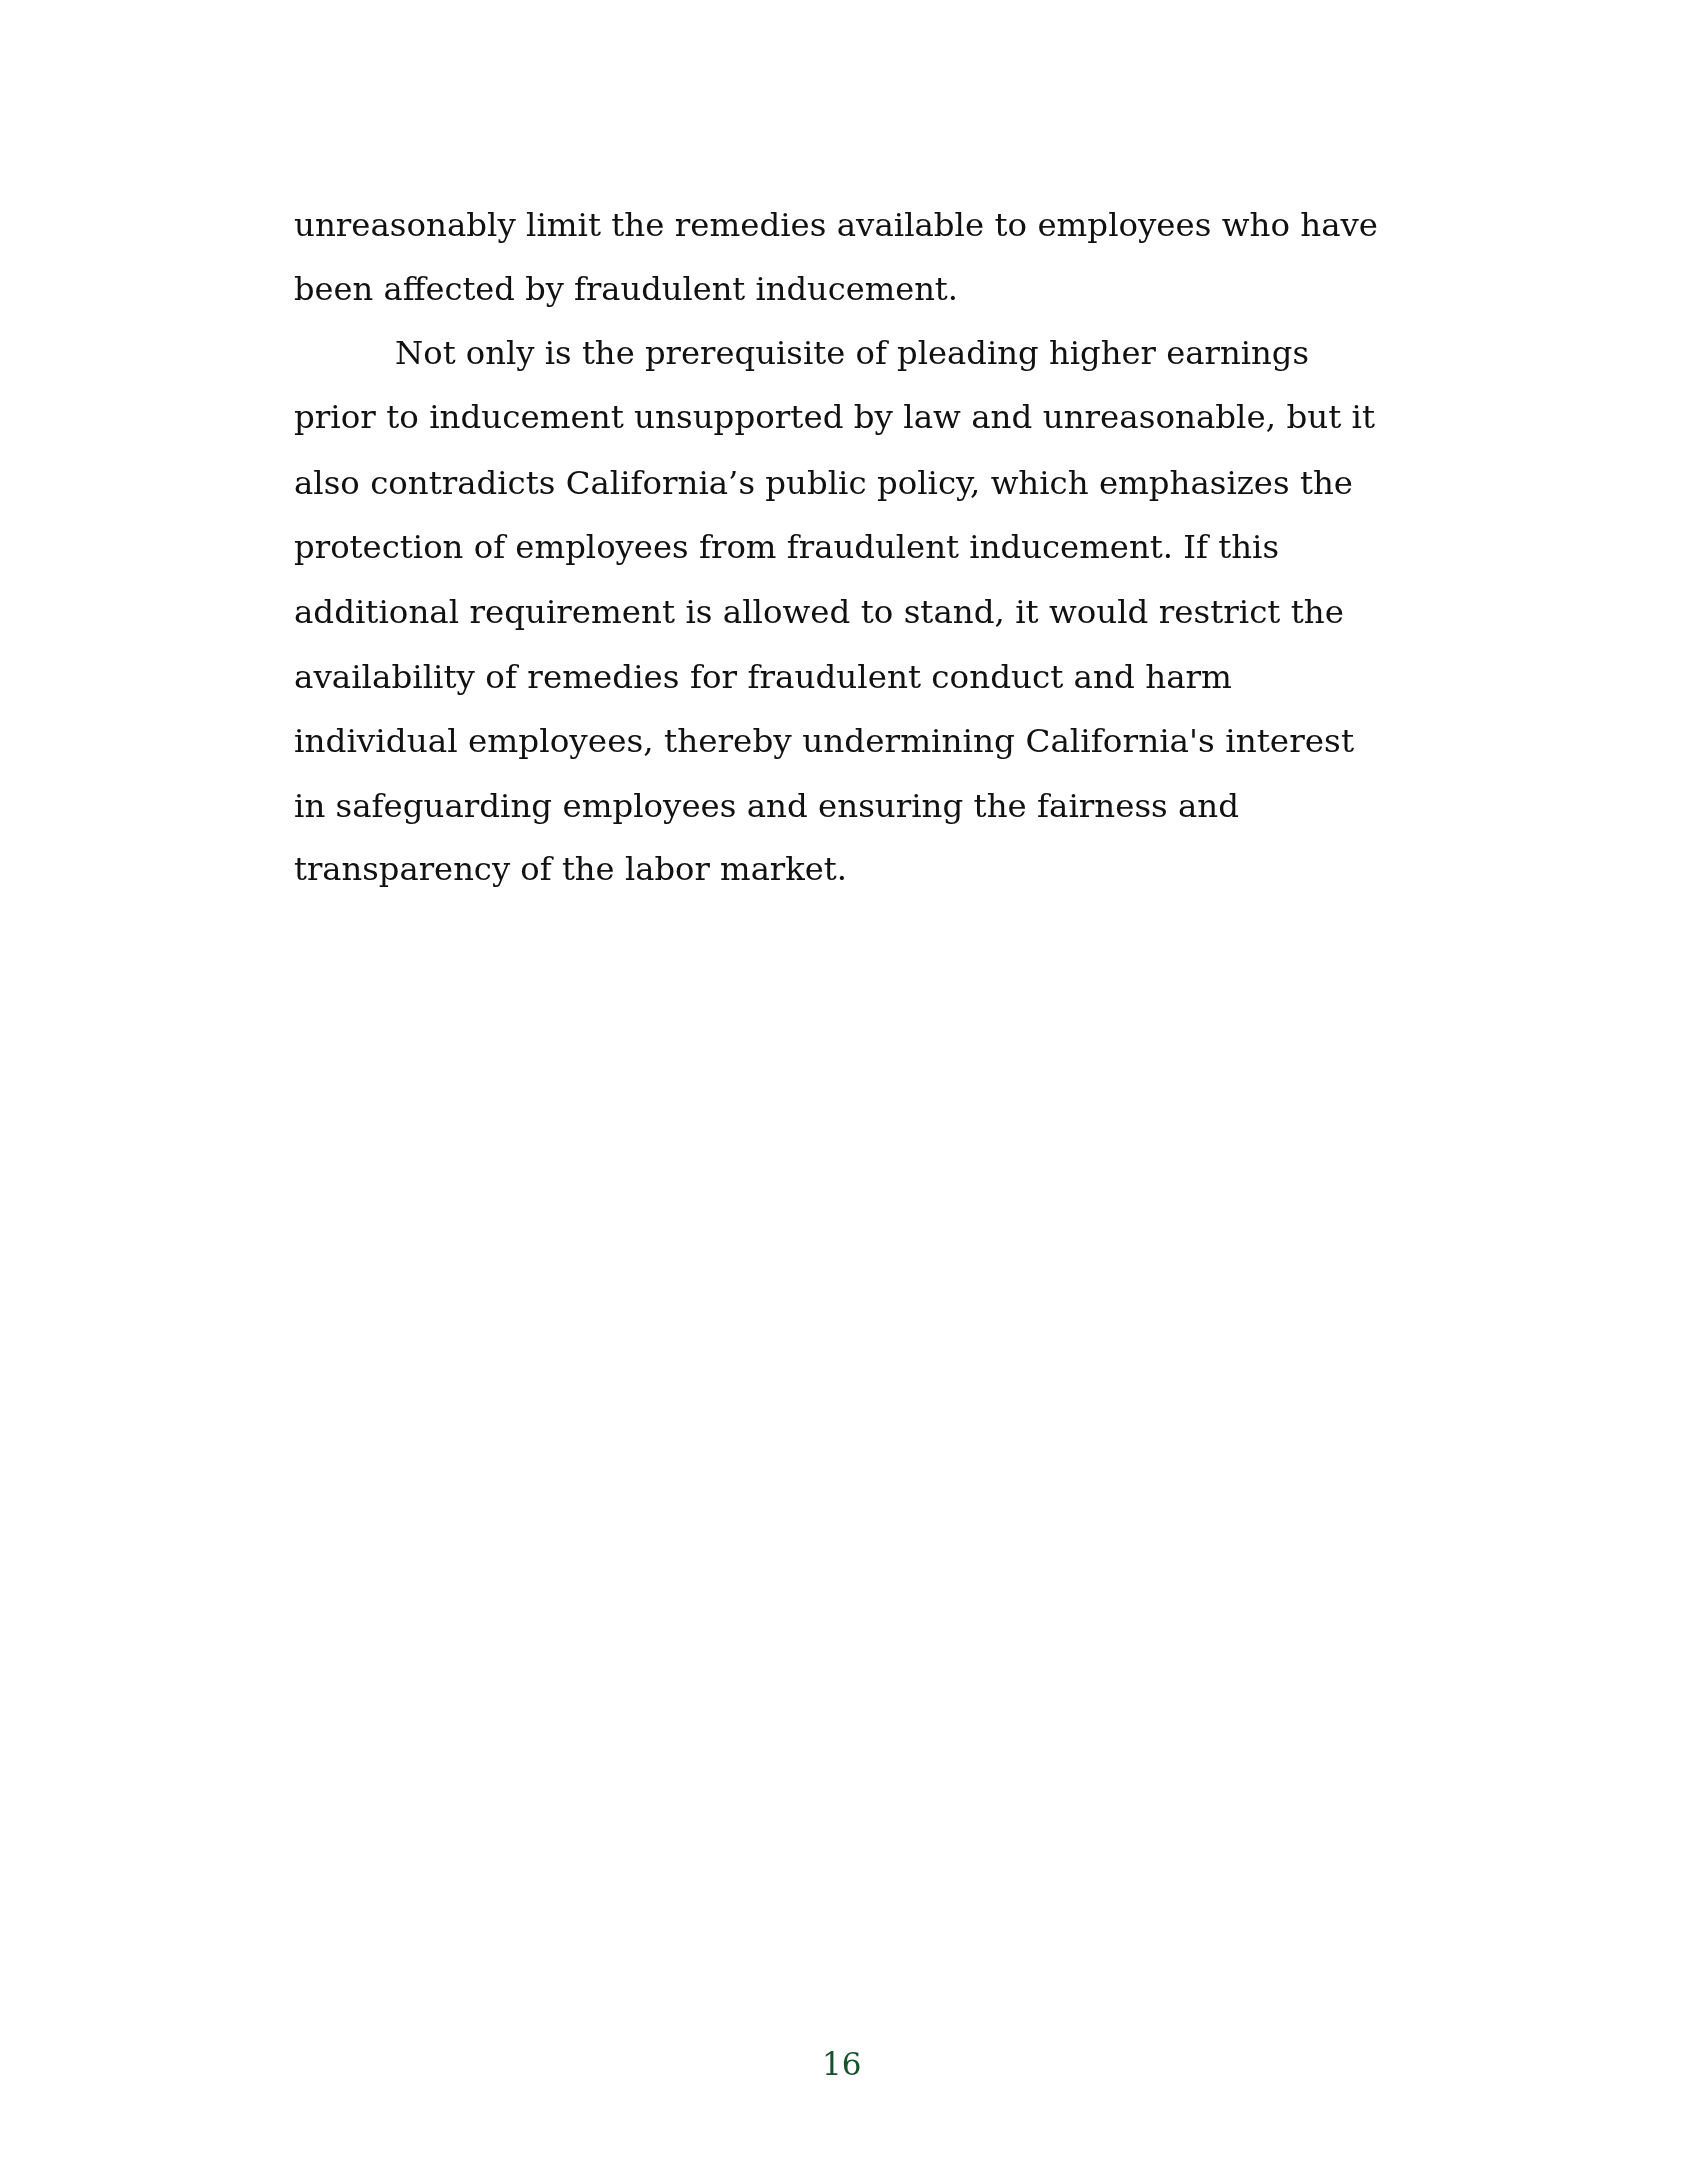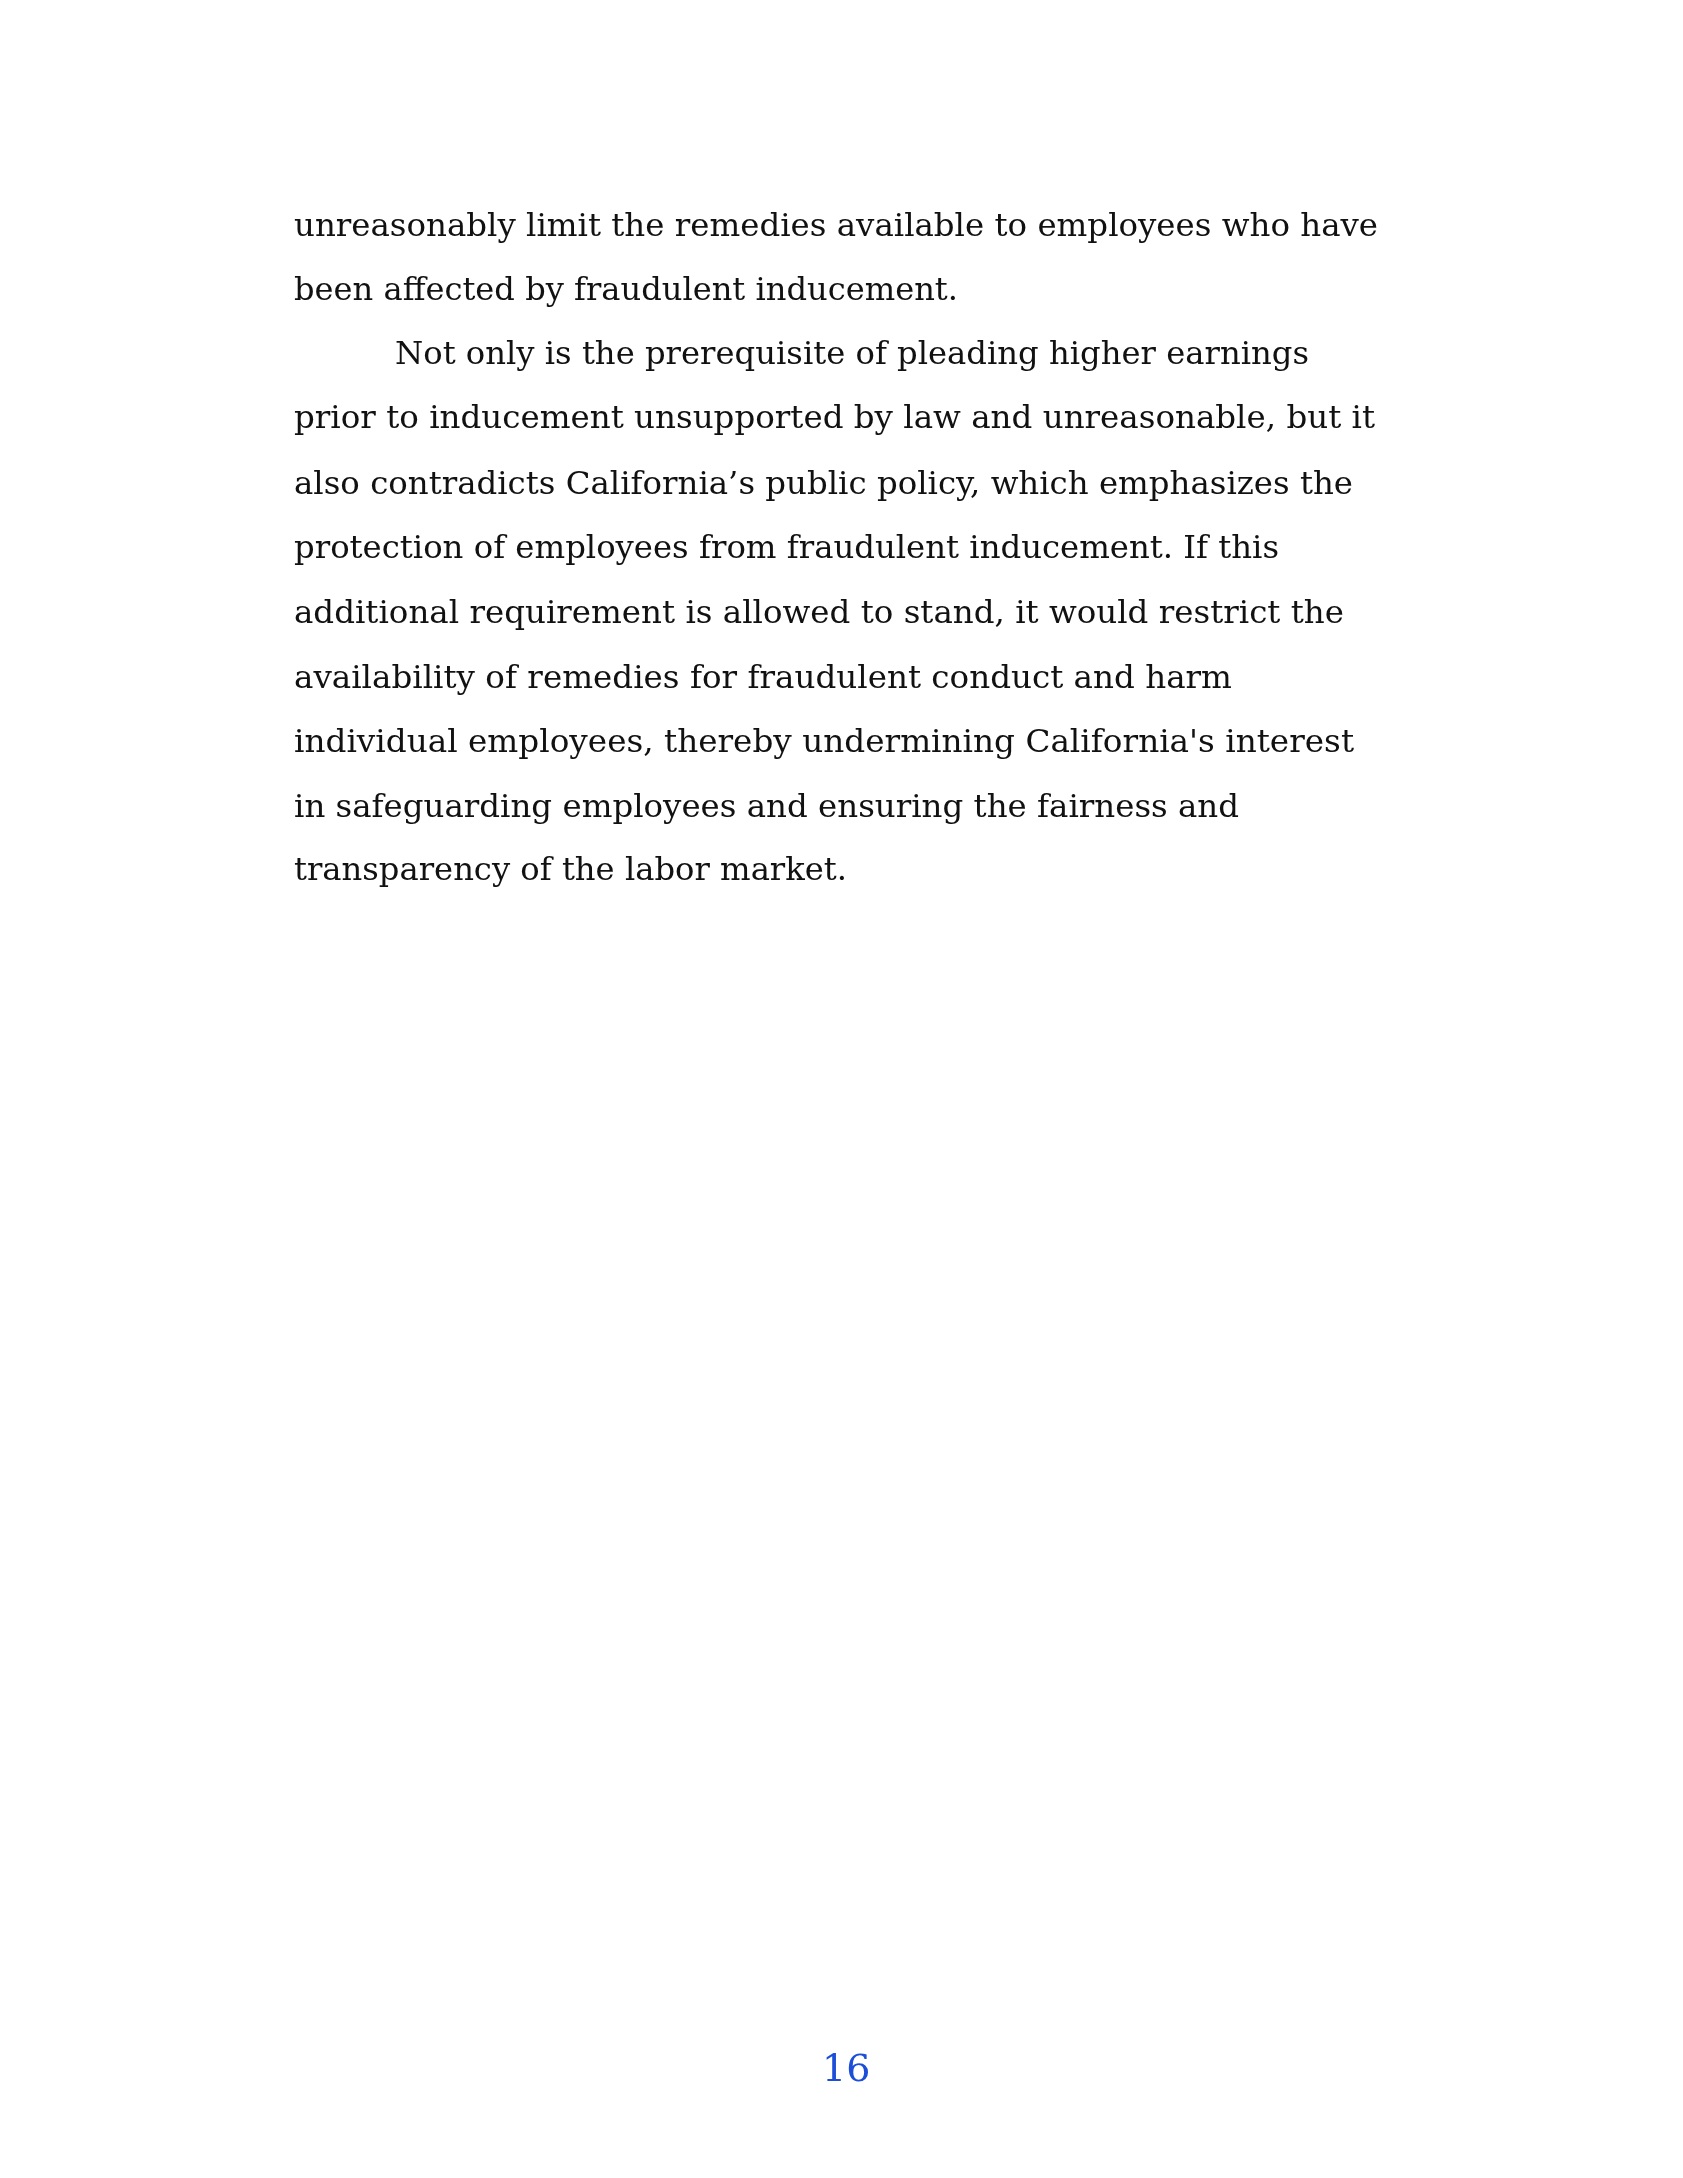--- a/index.html
+++ b/index.html
@@ -12,23 +12,23 @@
     font-family: "DejaVu Serif", "Liberation Serif", serif;
     font-size: 31px;
     line-height: 1;
     color: #111111;
     transform-origin: 0 0;
   }
   .page-number {
     position: absolute;
     top: 0; left: 0;
     font-family: "DejaVu Serif", "Liberation Serif", serif;
-    font-size: 38px;
+    font-size: 31px;
     line-height: 1;
-    color: #1d4ed8;
+    color: #14532d;
     white-space: nowrap;
   }
 </style>
 </head>
 <body>
 
 <div class="page">
   <div class="line" style="left: 294px; top: 210px; transform: scaleX(1.0466);">unreasonably limit the remedies available to employees who have</div>
   <div class="line" style="left: 294px; top: 274px; transform: scaleX(1.0362);">been affected by fraudulent inducement.</div>
 

